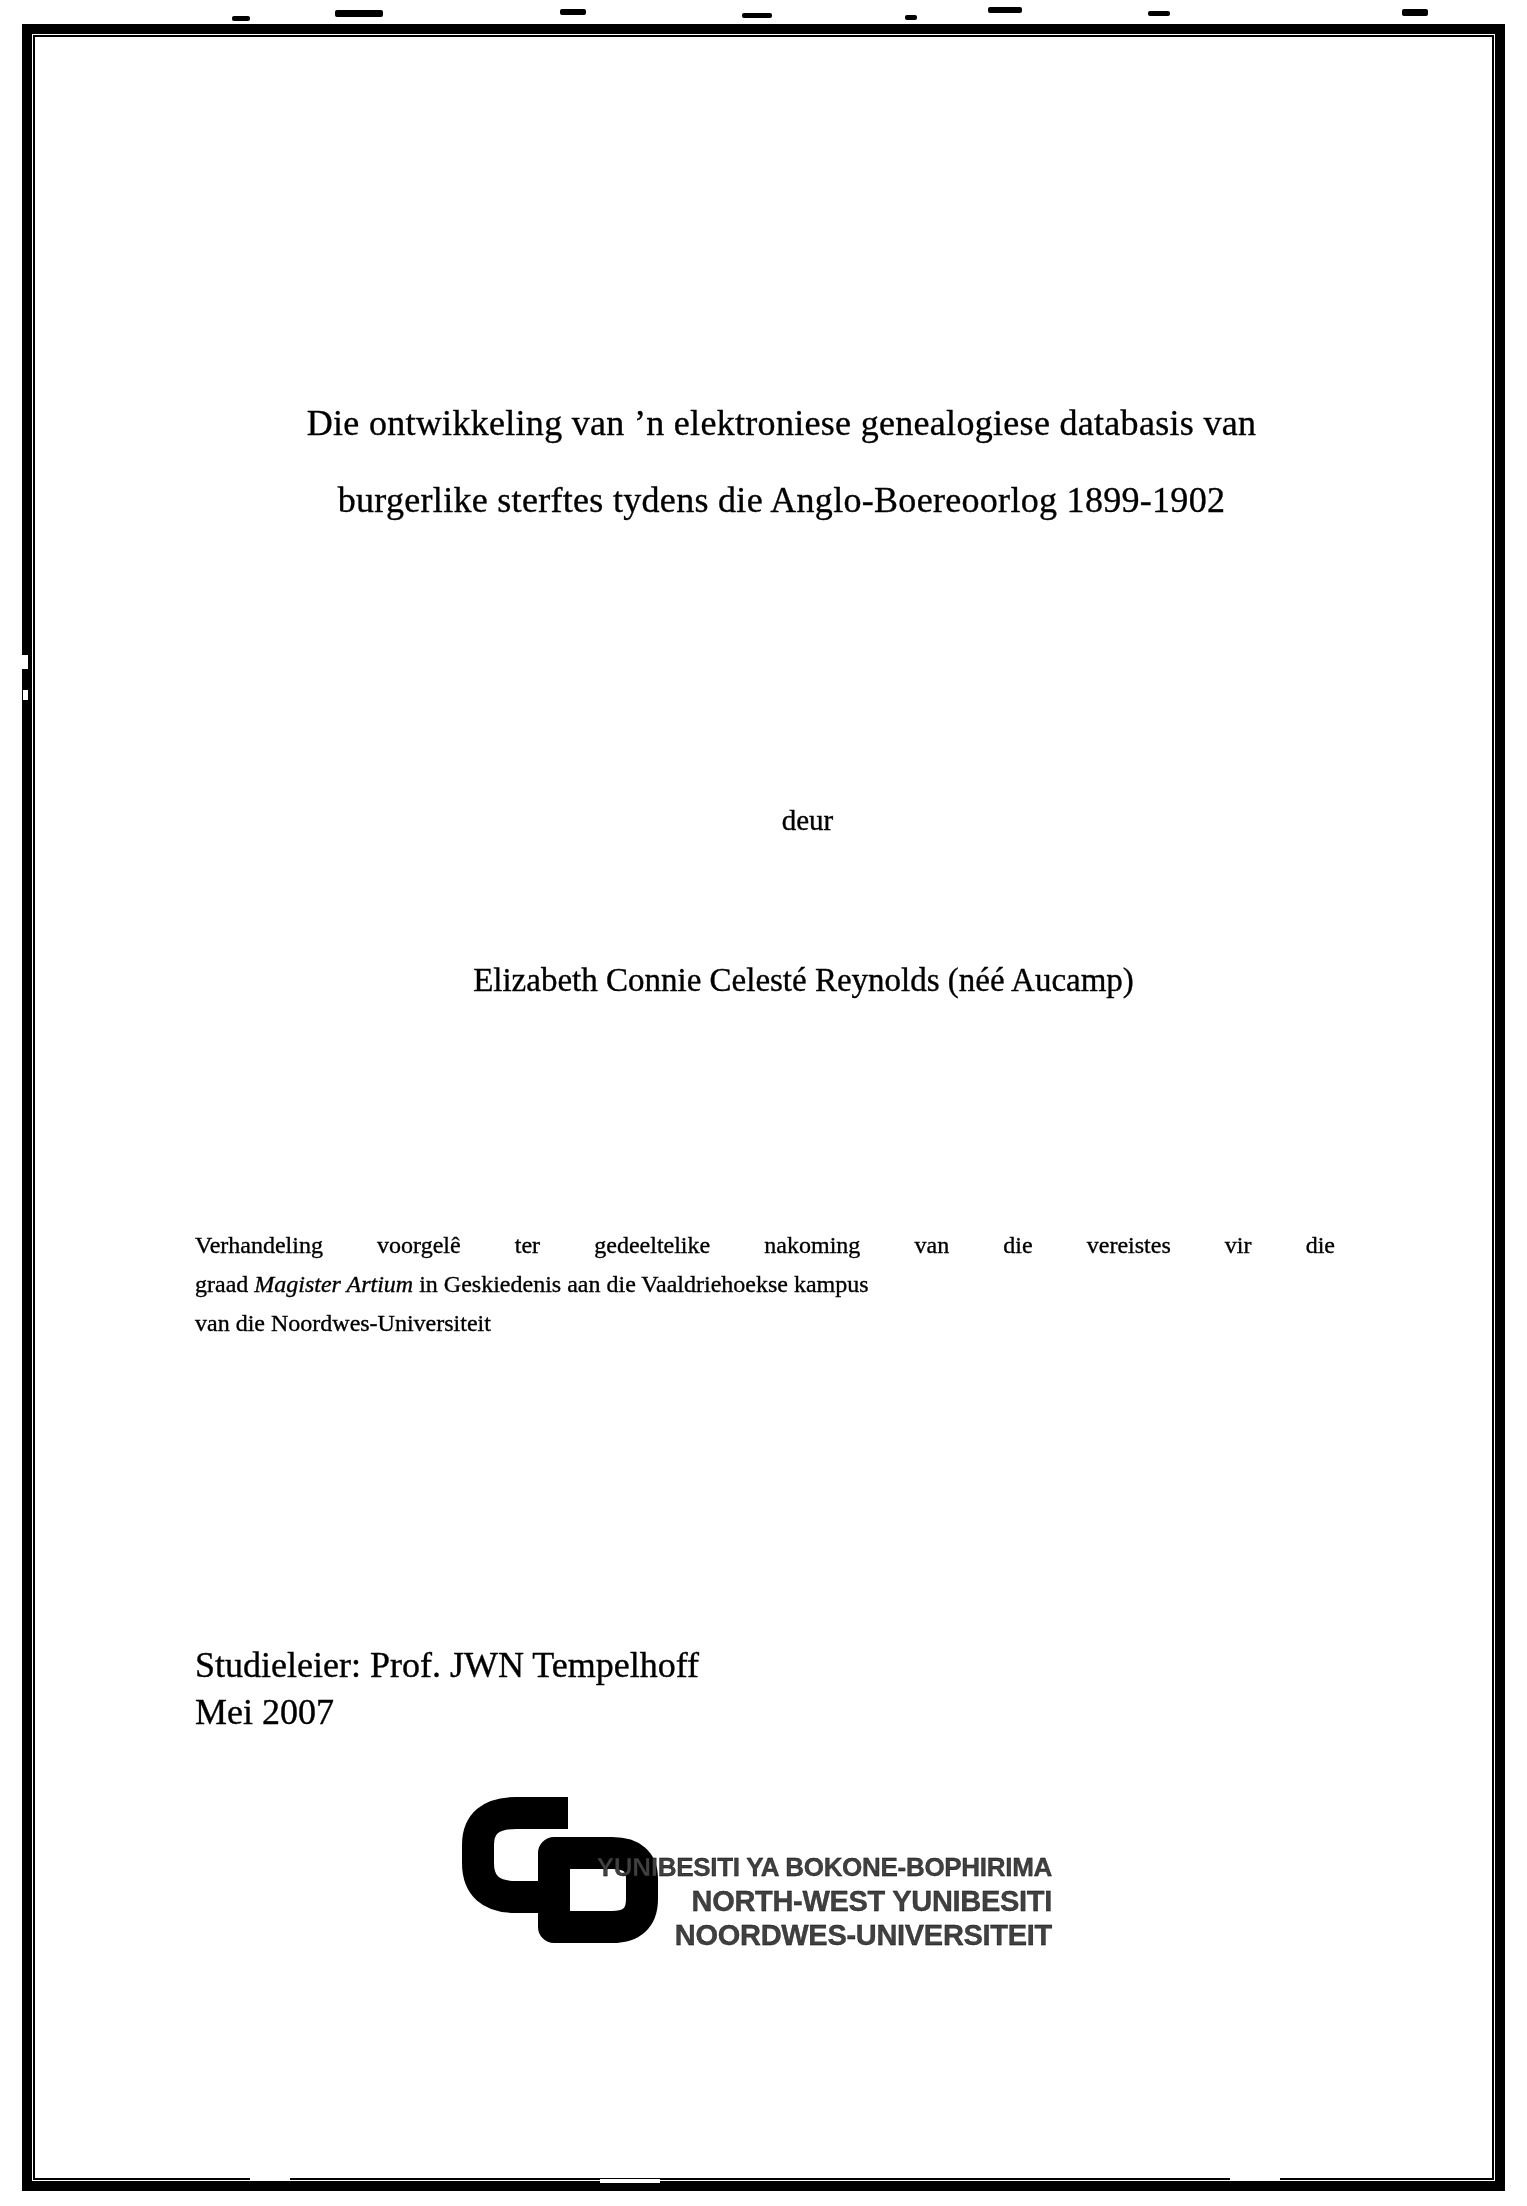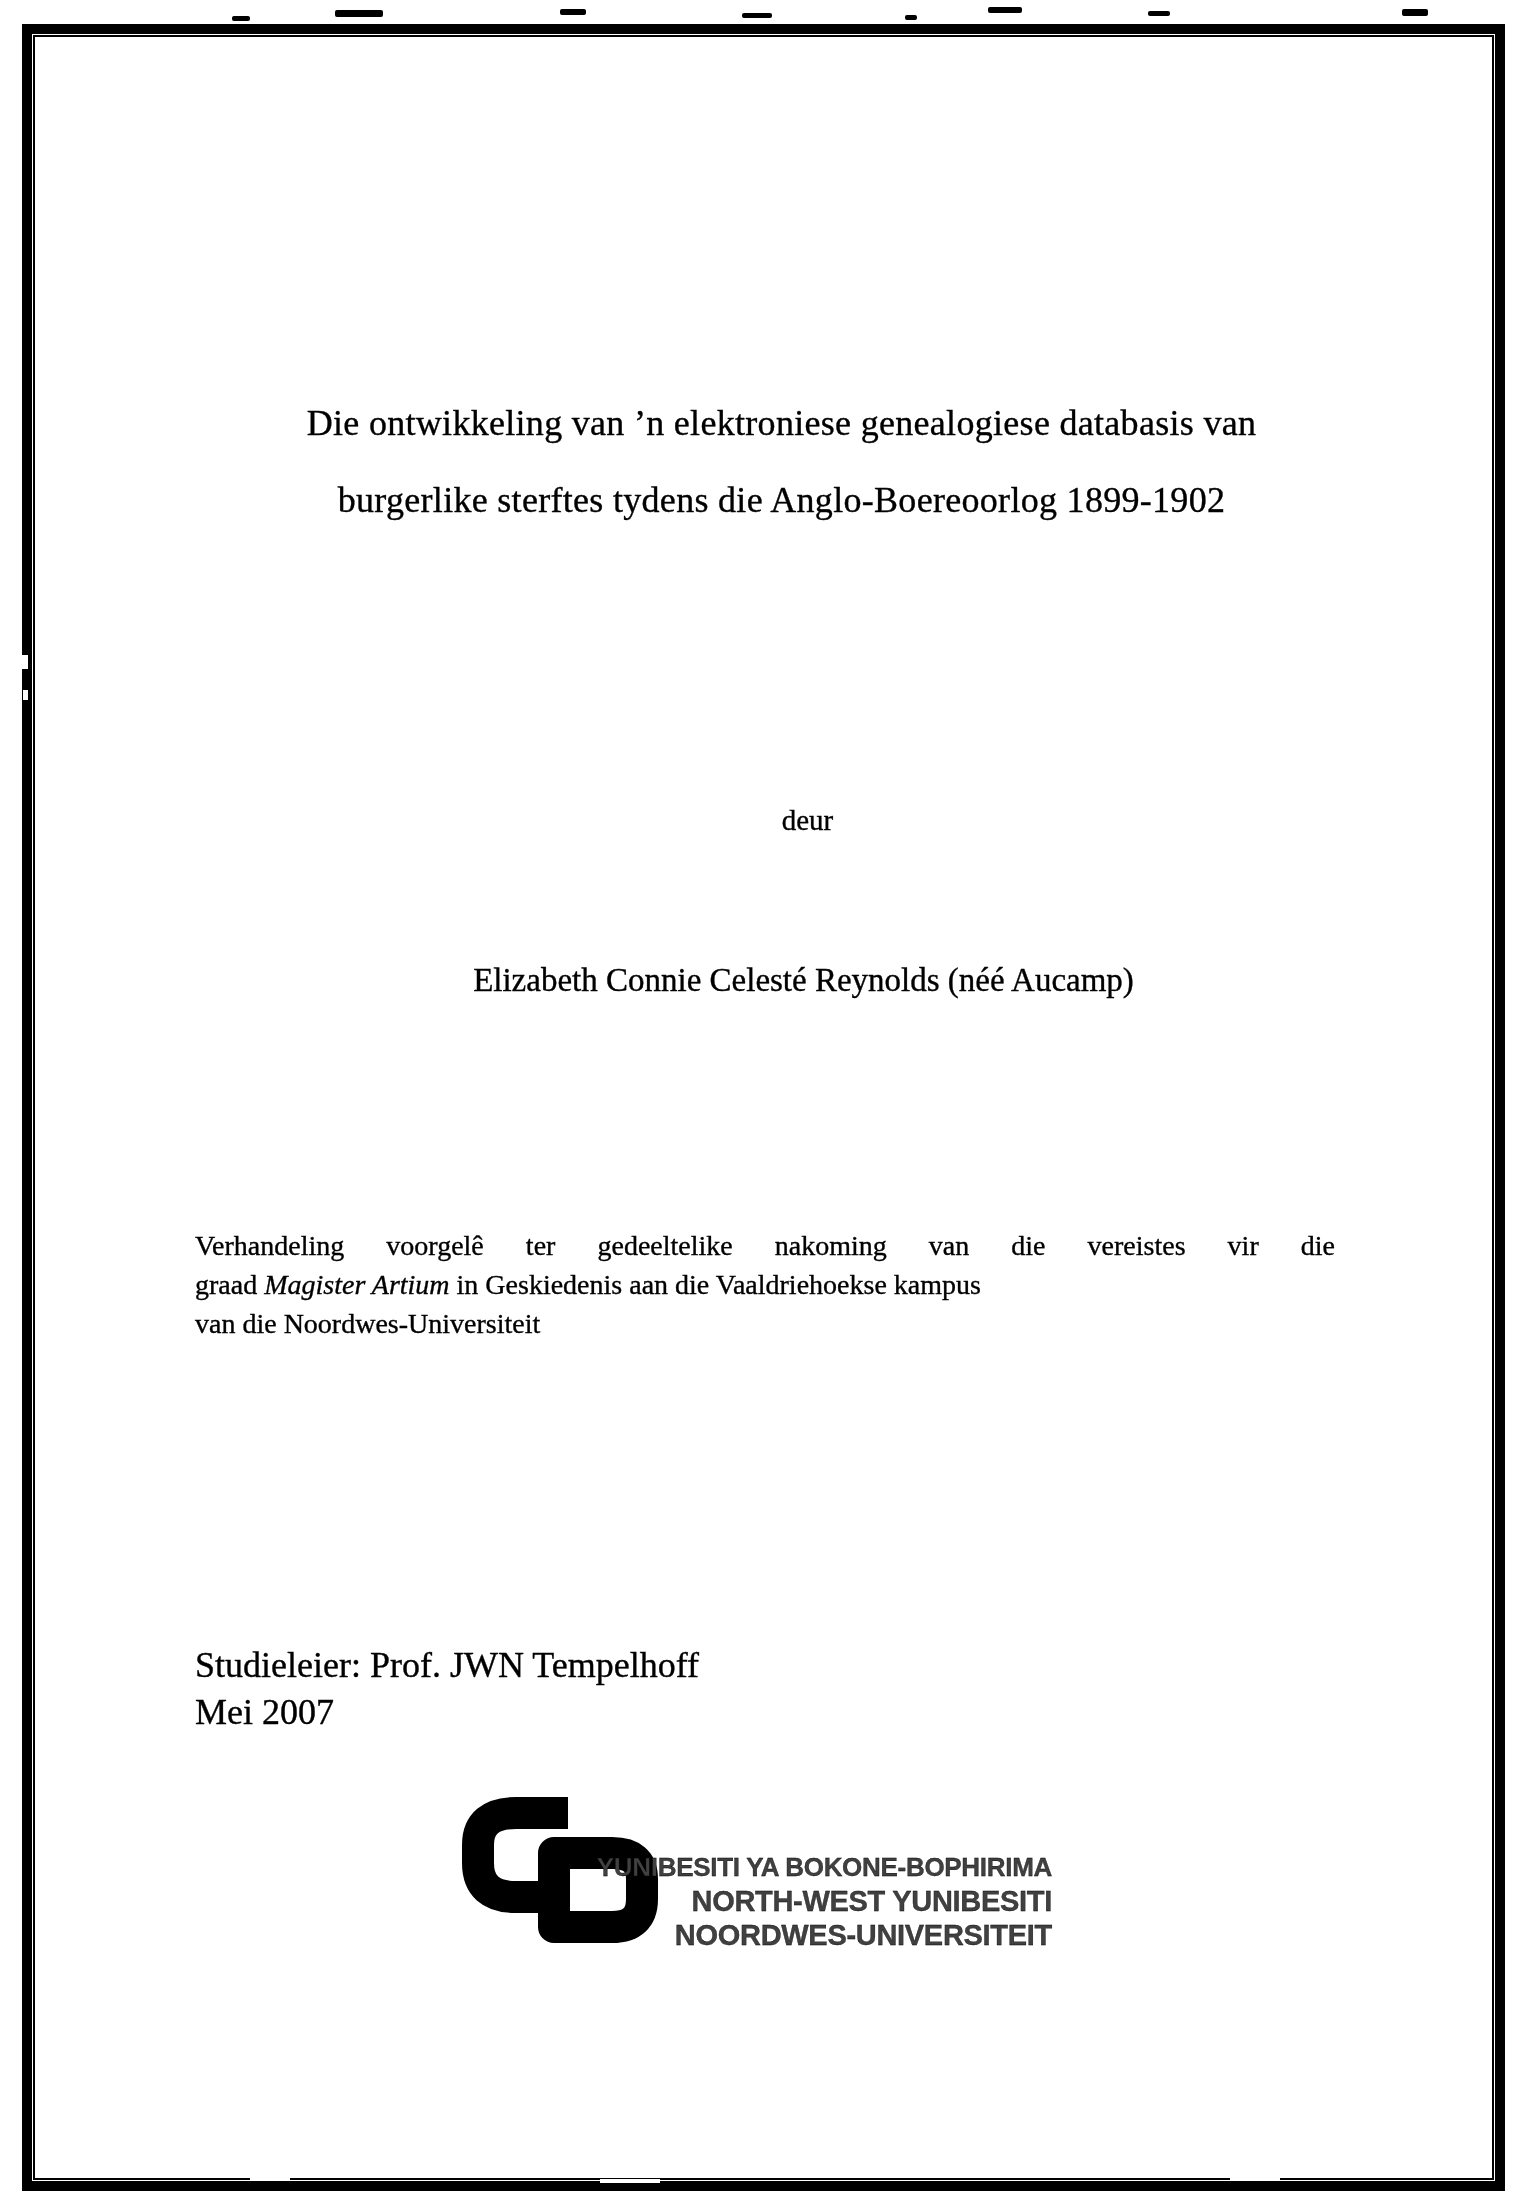--- a/index.html
+++ b/index.html
@@ -38,21 +38,21 @@
   .byline {
     position: absolute; left: 0; top: 800px; width: 1527px;
     text-align: center; font-size: 29px; line-height: 40px; padding-left: 44px;
   }
   .author-line {
     position: absolute; left: 0; top: 958px; width: 1527px;
     text-align: center; font-size: 33px; line-height: 44px; margin-left: 40px;
   }
   .statement {
     position: absolute; left: 195px; top: 1226px; width: 1140px;
-    font-size: 28px; line-height: 39px;
+    font-size: 24px; line-height: 39px;
   }
   .statement .justified { text-align: justify; text-align-last: justify; }
   .italic { font-style: italic; }
   .supervisor-block {
     position: absolute; left: 195px; top: 1642px; width: 900px;
     font-size: 36px; line-height: 47px;
   }
 
   
   .logo-block {

